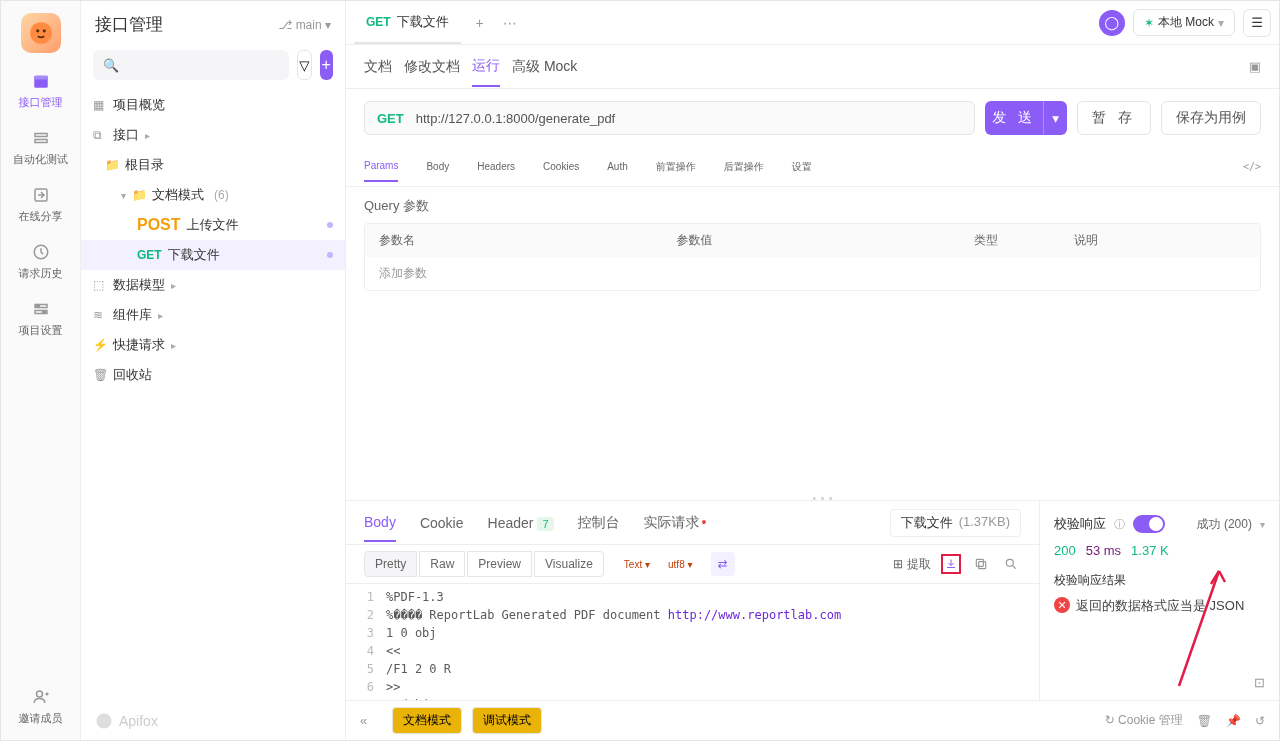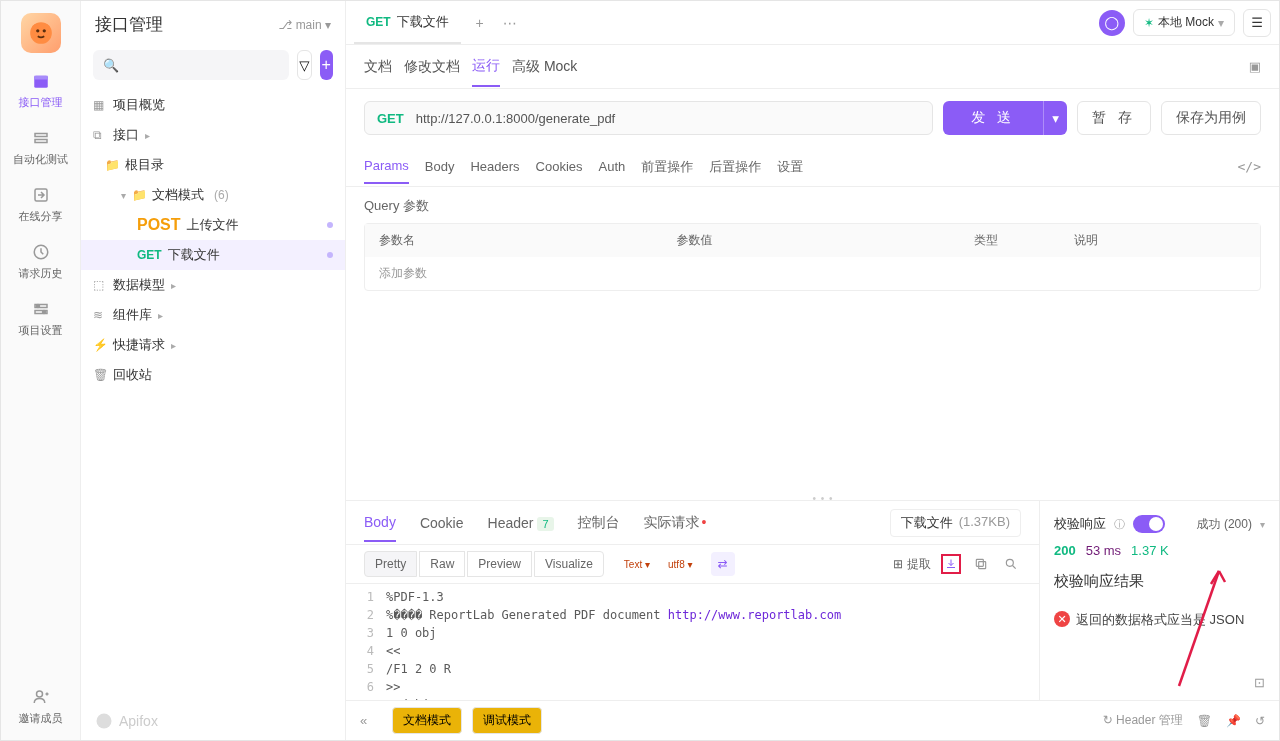--- a/index.html
+++ b/index.html
@@ -50,25 +50,25 @@
 
 .subtabs { display: flex; align-items: center; padding: 0 18px; height: 44px; gap: 12px; border-bottom: 1px solid #eee; }
 .subtab { font-size: 14px; color: #555; cursor: pointer; padding: 10px 0; }
 .subtab.active { color: #8b5cf6; border-bottom: 2px solid #8b5cf6; }
 .layout-icon { margin-left: auto; color: #999; cursor: pointer; }
 
 .urlbar { display: flex; align-items: center; gap: 10px; padding: 12px 18px; }
 .url-input { flex: 1; display: flex; align-items: center; height: 34px; border: 1px solid #e5e5e5; border-radius: 6px; background: #fafafa; }
 .url-method { padding: 0 12px; color: #10b981; font-weight: 600; font-size: 13px; }
 .url-text { flex: 1; color: #555; font-size: 13px; }
-.send-btn { height: 34px; padding: 0 28px; background: #8b5cf6; color: #fff; border: none; border-radius: 6px 0 0 6px; font-size: 14px; font-weight: 500; cursor: pointer; letter-spacing: 4px; }
+.send-btn { height: 34px; padding: 0 7px; background: #8b5cf6; color: #fff; border: none; border-radius: 6px 0 0 6px; font-size: 14px; font-weight: 500; cursor: pointer; letter-spacing: 4px; }
 .send-drop { width: 24px; height: 34px; background: #8b5cf6; border: none; border-left: 1px solid rgba(255,255,255,0.3); border-radius: 0 6px 6px 0; color: #fff; cursor: pointer; }
 .secondary-btn { height: 34px; padding: 0 14px; background: #fff; border: 1px solid #e5e5e5; border-radius: 6px; font-size: 14px; color: #555; cursor: pointer; letter-spacing: 4px; }
 
-.reqtabs { display: flex; align-items: center; padding: 0 18px; height: 40px; gap: 16px; border-bottom: 1px solid #eee; font-size: 13px; }
+.reqtabs { display: flex; align-items: center; padding: 0 18px; height: 40px; gap: 28px; border-bottom: 1px solid #eee; font-size: 10px; }
 .reqtab { color: #666; cursor: pointer; padding: 9px 0; }
 .reqtab.active { color: #8b5cf6; border-bottom: 2px solid #8b5cf6; }
 .code-icon { margin-left: auto; color: #999; cursor: pointer; font-family: monospace; }
 
 .params { padding: 10px 18px; }
 .params-title { font-size: 13px; color: #666; margin-bottom: 8px; }
 .params-table { border: 1px solid #eee; border-radius: 4px; }
 .params-head { display: flex; background: #fafafa; font-size: 12px; color: #666; }
 .params-head > div, .params-row > div { padding: 8px 14px; }
 .pc-name { flex: 1; }
@@ -102,24 +102,24 @@
 .code-line { display: flex; }
 .line-num { width: 40px; text-align: right; color: #bbb; padding-right: 12px; user-select: none; }
 .line-txt { flex: 1; white-space: pre; color: #5a5a5a; }
 .line-txt a { color: #6d28d9; }
 
 .resp-side { width: 240px; border-left: 1px solid #eee; padding: 14px; font-size: 13px; }
 .verify-row { display: flex; align-items: center; gap: 8px; margin-bottom: 10px; }
 .toggle { width: 32px; height: 18px; background: #8b5cf6; border-radius: 10px; position: relative; }
 .toggle::after { content: ''; position: absolute; width: 14px; height: 14px; background: #fff; border-radius: 50%; right: 2px; top: 2px; }
 .status-row { display: flex; gap: 10px; font-size: 13px; margin-bottom: 14px; }
-.st-code { color: #10b981; font-weight: bold; }
+.st-code { color: #10b981; }
 .st-time { color: #701a75; }
 .st-size { color: #10b981; }
-.verify-title { font-size: 15px; color: #333; margin-bottom: 20px; }
+.verify-title { font-size: 12px; color: #333; margin-bottom: 8px; }
 .verify-err { display: flex; align-items: flex-start; gap: 6px; font-size: 13px; color: #444; }
 .err-icon { width: 16px; height: 16px; border-radius: 50%; background: #ef4444; color: #fff; display: flex; align-items: center; justify-content: center; font-size: 11px; flex-shrink: 0; }
 
 .footer { height: 40px; border-top: 1px solid #eee; display: flex; align-items: center; padding: 0 14px; gap: 10px; }
 .footer .collapse { width: 22px; cursor: pointer; color: #999; }
 .mode-btn { border: 1px solid #e5e5e5; border-radius: 4px; padding: 4px 10px; font-size: 12px; cursor: pointer; background: #eab308; }
 .footer-right { margin-left: auto; display: flex; align-items: center; gap: 14px; color: #999; font-size: 12px; }
 .arrow-annot { position: absolute; pointer-events: none; }
 </style>
 </head>
@@ -439,20 +439,20 @@
         </div>
         <div style="position:absolute;bottom:10px;right:14px;color:#999;cursor:pointer;">⊡</div>
       </div>
     </div>
 
     <div class="footer">
       <span class="collapse">«</span>
       <button class="mode-btn">文档模式</button>
       <button class="mode-btn">调试模式</button>
       <div class="footer-right">
-        <span style="cursor:pointer;">↻ <span>Header 管理</span></span>
+        <span style="cursor:pointer;">↻ <span>Cookie 管理</span></span>
         <span style="cursor:pointer;">🗑</span>
         <span style="cursor:pointer;">📌</span>
         <span style="cursor:pointer;">↺</span>
       </div>
     </div>
   </div>
 </div>
 
 </body></html>

